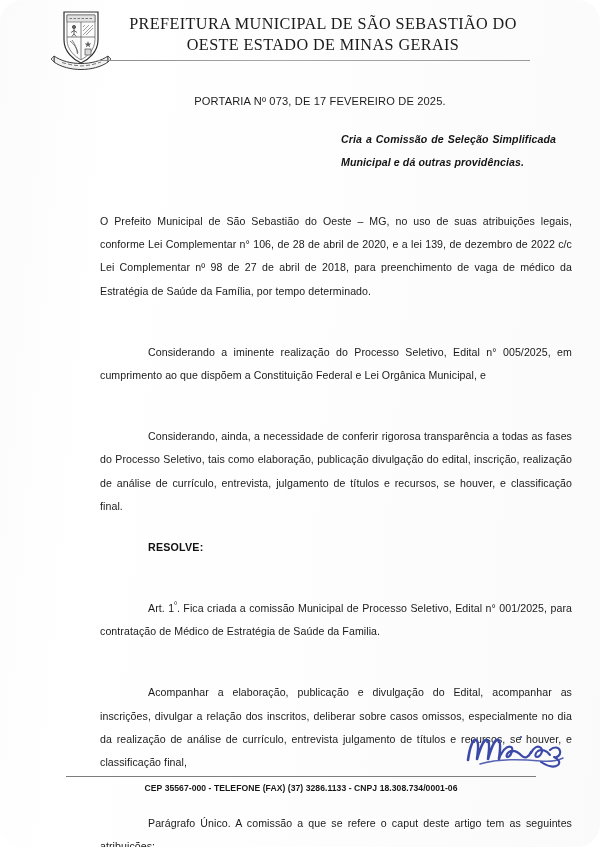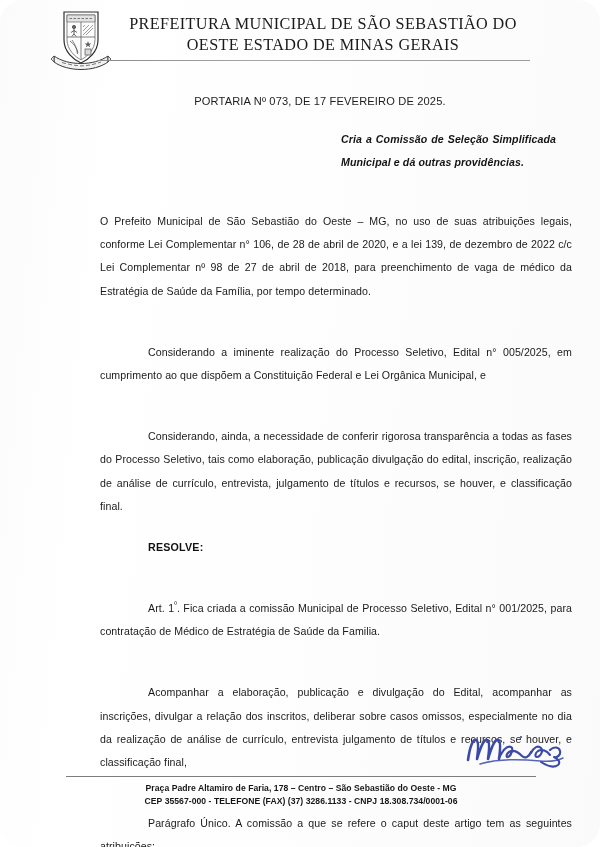--- a/index.html
+++ b/index.html
@@ -279,17 +279,16 @@
 
         <path d="M18 38 C35 33 58 33 78 35 C88 36 95 35 101 32" stroke-width="1.5" opacity="0.85"></path>
 
         <circle cx="59" cy="11" r="1.1" fill="#3b4aa8" stroke="none"></circle>
       </g>
     </svg>
   </div>
 
   <div class="footer-rule"></div>
   <div class="footer">
-    <span>Praça Padre Altamiro de Faria, 178 – Centro – São Sebastião do Oeste - MG</span>
     <span>CEP 35567-000 - TELEFONE (FAX) (37) 3286.1133 - CNPJ 18.308.734/0001-06</span>
   </div>
 
 </div>
 
 </body></html>

